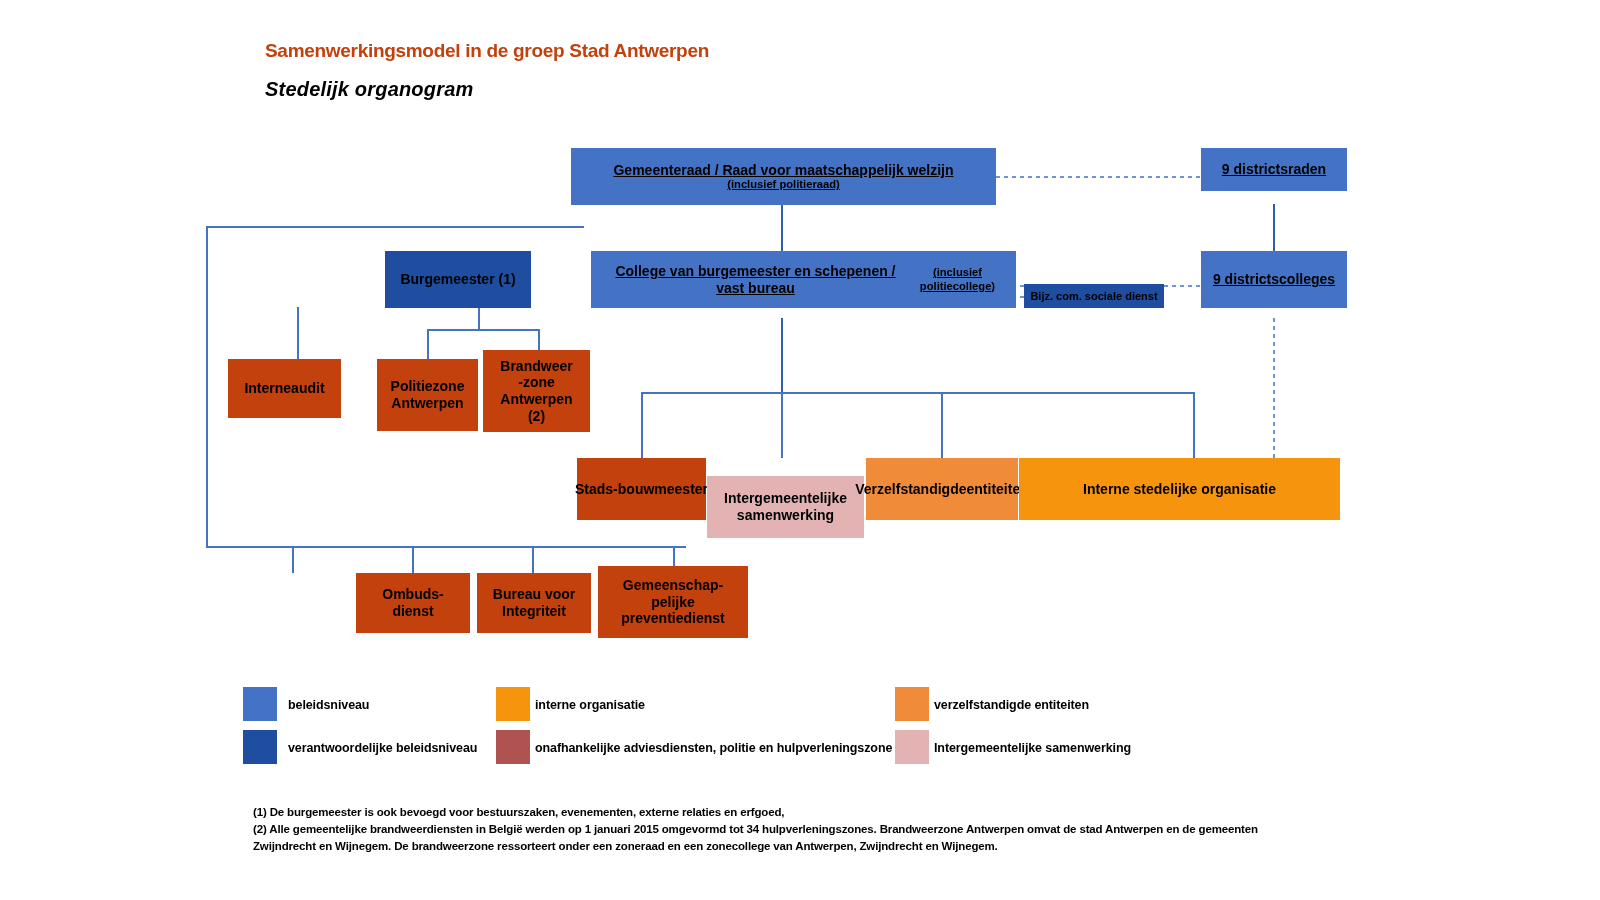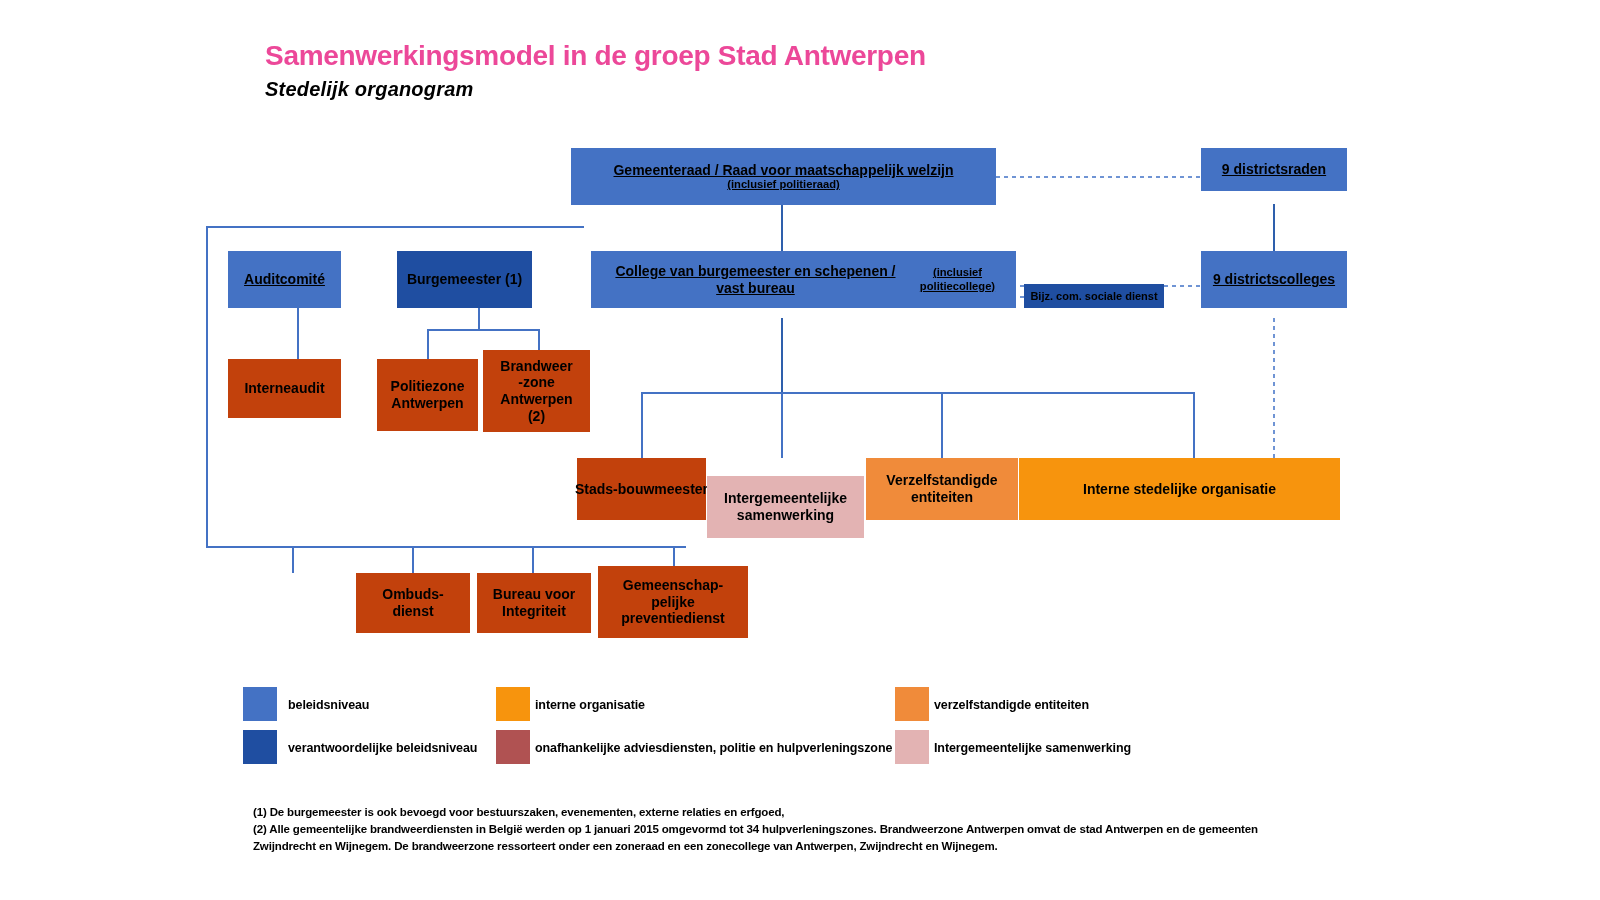--- a/index.html
+++ b/index.html
@@ -8,21 +8,21 @@
     width: 1600px; height: 900px;
     background: #ffffff;
     font-family: "Liberation Sans", sans-serif;
     overflow: hidden;
   }
   #stage { position: relative; width: 1600px; height: 900px; }
 
   
   .title {
     position: absolute; left: 265px; top: 40px;
-    font-size: 28px; font-weight: bold; color: #ec4899;
+    font-size: 19px; font-weight: bold; color: #c2410c;
     letter-spacing: -0.3px; white-space: nowrap;
   }
   .subtitle {
     position: absolute; left: 265px; top: 78px;
     font-size: 20px; font-weight: bold; font-style: italic; color: #000000;
     letter-spacing: 0.2px; white-space: nowrap;
   }
 
   
   .ln { position: absolute; background: #4472C4; }
@@ -124,25 +124,22 @@
 
   <div class="node c-blue" style="left:571px; top:148px; width:425px; height:57px; font-size:14px; flex-direction:column;">
     <span>Gemeenteraad / Raad  voor maatschappelijk  welzijn</span>
     <span class="sub">(inclusief politieraad)</span>
   </div>
 
   <div class="node c-blue" style="left:1201px; top:148px; width:146px; height:43px; font-size:14px;">
     <span>9 districtsraden</span>
   </div>
 
-  <div class="node c-blue" style="left:228px; top:251px; width:113px; height:57px; font-size:14px;">
-    <span>Auditcomité</span>
-  </div>
-
-  <div class="node c-darkblue" style="left:397px; top:251px; width:135px; height:57px; font-size:14px;">
+
+  <div class="node c-darkblue" style="left:385px; top:251px; width:146px; height:57px; font-size:14px;">
     <span>Burgemeester (1)</span>
   </div>
 
   <div class="node c-blue" style="left:591px; top:251px; width:425px; height:57px; font-size:14px; flex-direction:row;padding-left:15px;">
     <span>College van burgemeester en schepenen / vast bureau</span>
     <span class="sub">(inclusief politiecollege)</span>
   </div>
 
   <div class="node c-darkblue" style="left:1024px; top:284px; width:140px; height:24px; font-size:11px;">
     <span>Bijz. com. sociale dienst</span>
@@ -172,21 +169,21 @@
   <div class="node c-red" style="left:577px; top:458px; width:129px; height:62px; font-size:14px; flex-direction:row;">
     <span>Stads-</span>
     <span>bouwmeester</span>
   </div>
 
   <div class="node c-pink" style="left:707px; top:458px; width:157px; height:62px; font-size:14px; flex-direction:column;margin-top:18px;">
     <span>Intergemeentelijke</span>
     <span>samenwerking</span>
   </div>
 
-  <div class="node c-orange2" style="left:866px; top:458px; width:152px; height:62px; font-size:14px; flex-direction:column;">
+  <div class="node c-orange2" style="left:866px; top:458px; width:152px; height:62px; font-size:14px; flex-direction:row;">
     <span>Verzelfstandigde</span>
     <span>entiteiten</span>
   </div>
 
   <div class="node c-orange" style="left:1019px; top:458px; width:321px; height:62px; font-size:14px;">
     <span>Interne stedelijke organisatie</span>
   </div>
 
 
   <div class="node c-red" style="left:356px; top:573px; width:114px; height:60px; font-size:14px; flex-direction:column;">

